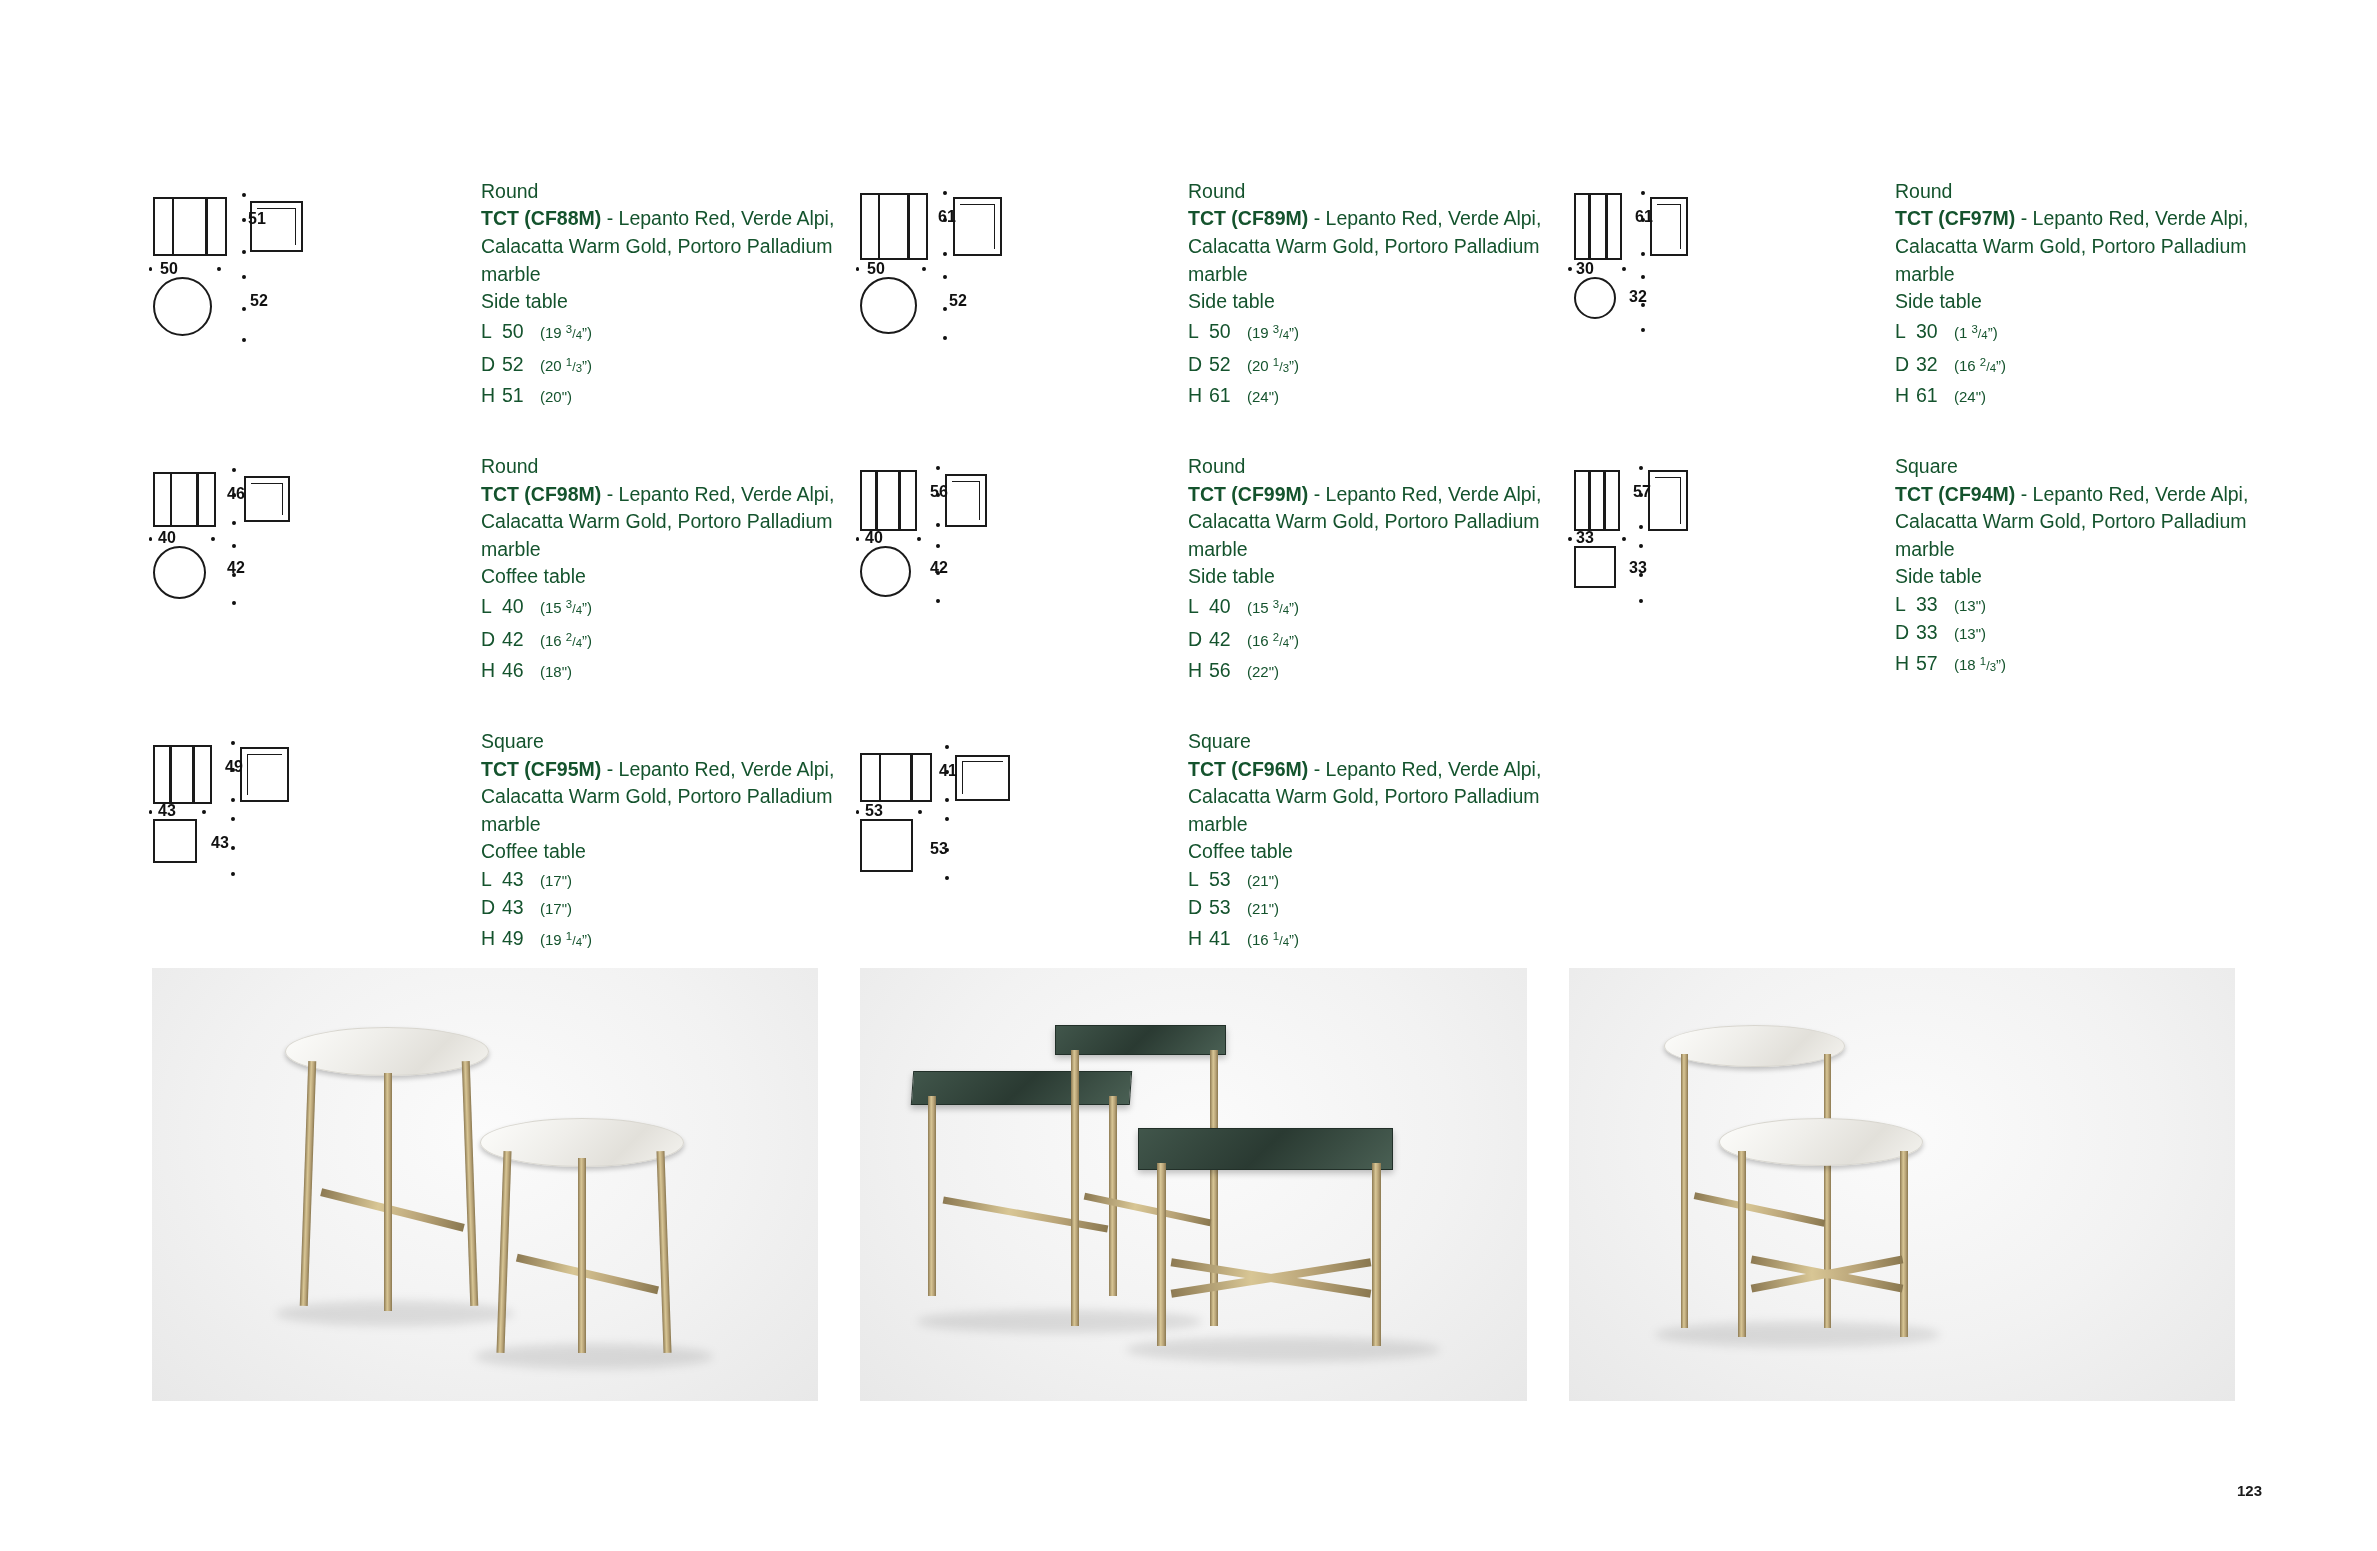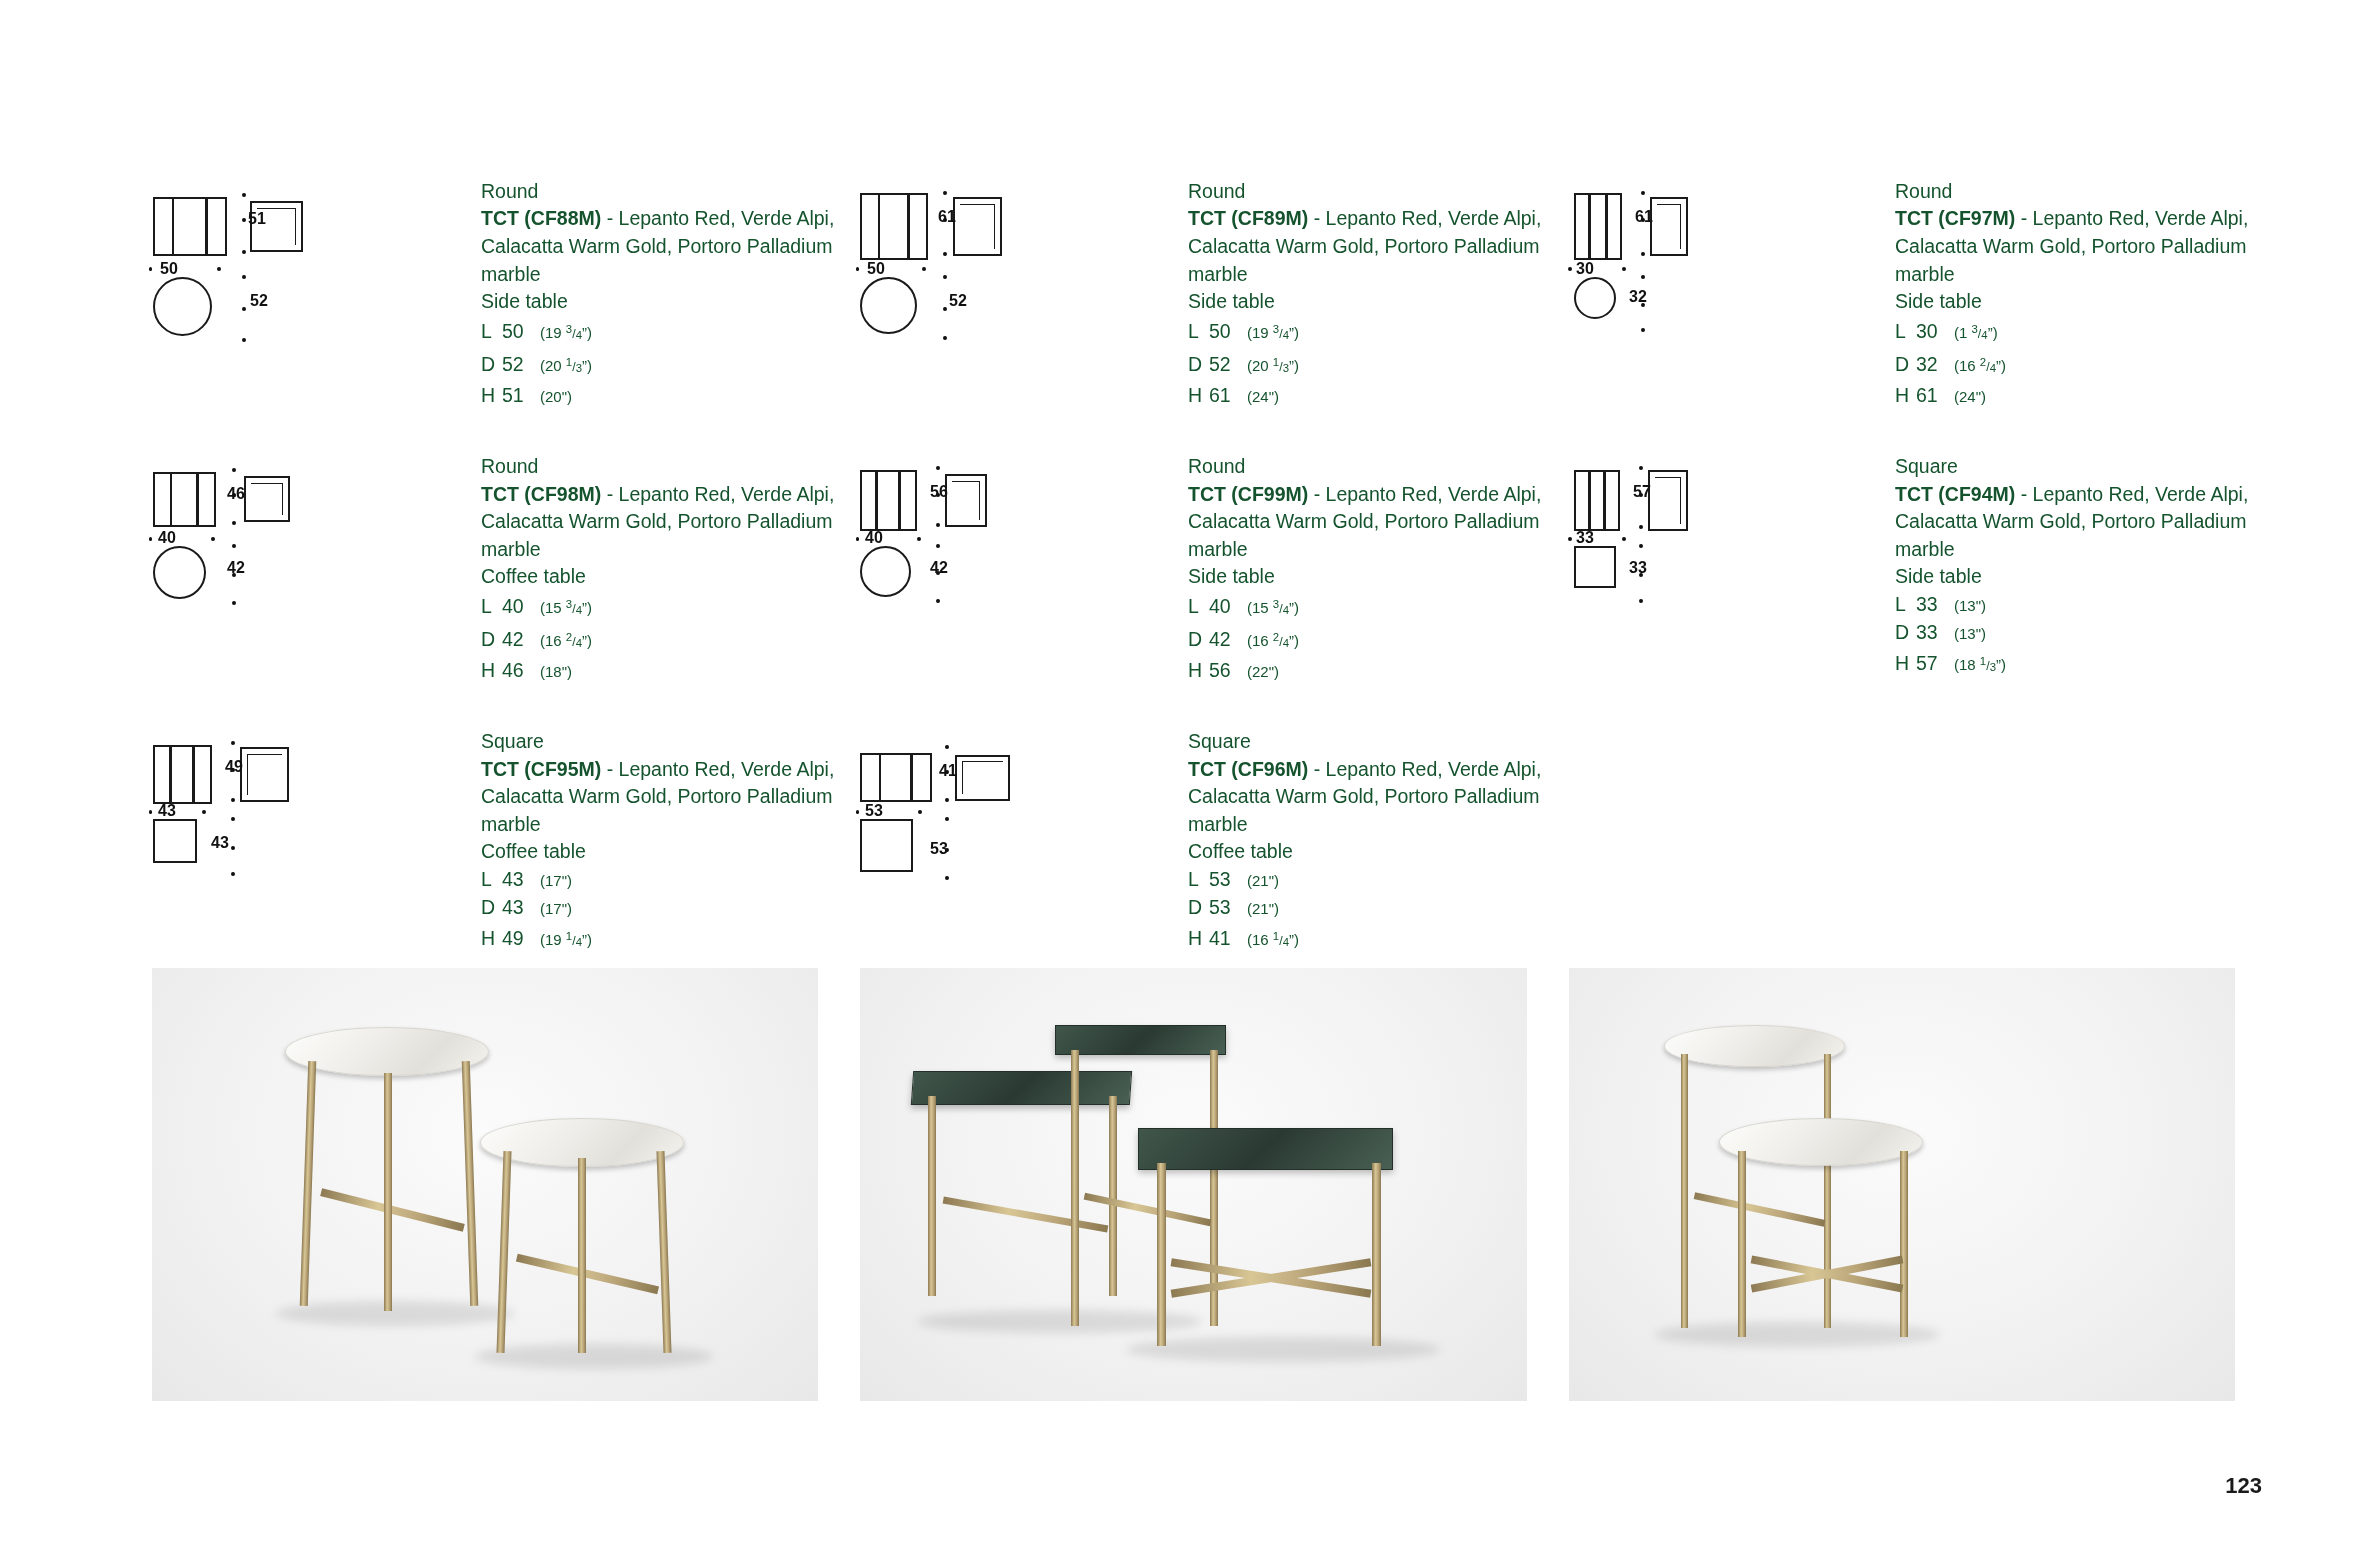--- a/index.html
+++ b/index.html
@@ -84,21 +84,21 @@
   .photo-cell { width:100%; }
   .photo {
     width:100%; height:433px; position:relative; overflow:hidden;
     background:#efefef;
   }
   .caption {
     margin-top:25px; font-size:24px; line-height:33px; color:#1a1a1a;
   }
   .page-number {
     position:absolute; right:116px; bottom:52px;
-    font-size:22px; font-weight:bold; color:#1a1a1a;
+    font-size:15px; font-weight:bold; color:#1a1a1a;
   }
 
   
   .ph-bg { position:absolute; inset:0; background:
       radial-gradient(ellipse at 50% 38%, #fbfbfb 0%, #f2f2f2 55%, #e8e8e8 100%); }
   .tbl { position:absolute; }
   .top-round {
     border-radius:50%;
     background:linear-gradient(135deg,#fdfdfb 0%,#efeeea 40%,#e2e0da 70%,#f5f4f0 100%);
     box-shadow:0 2.9px 5.7px rgba(0,0,0,.22);

